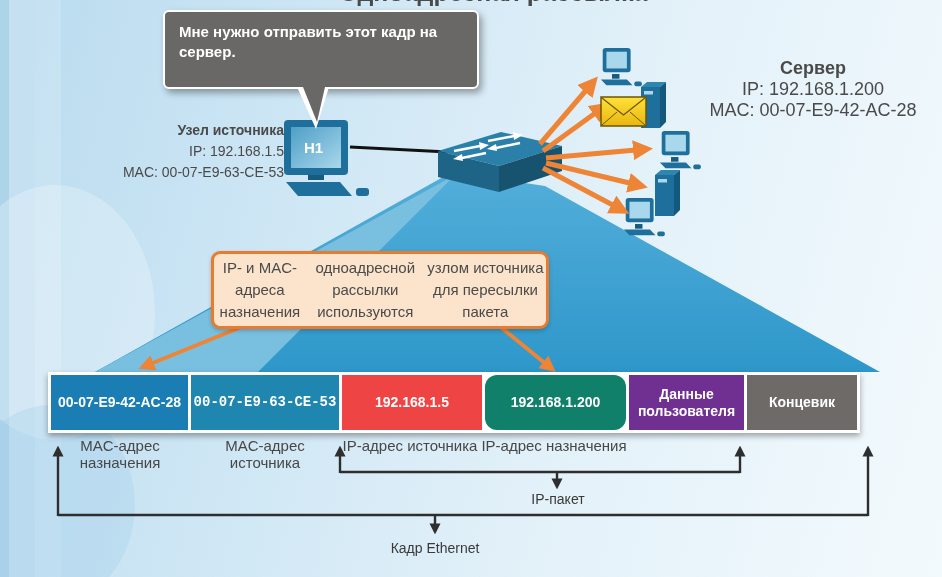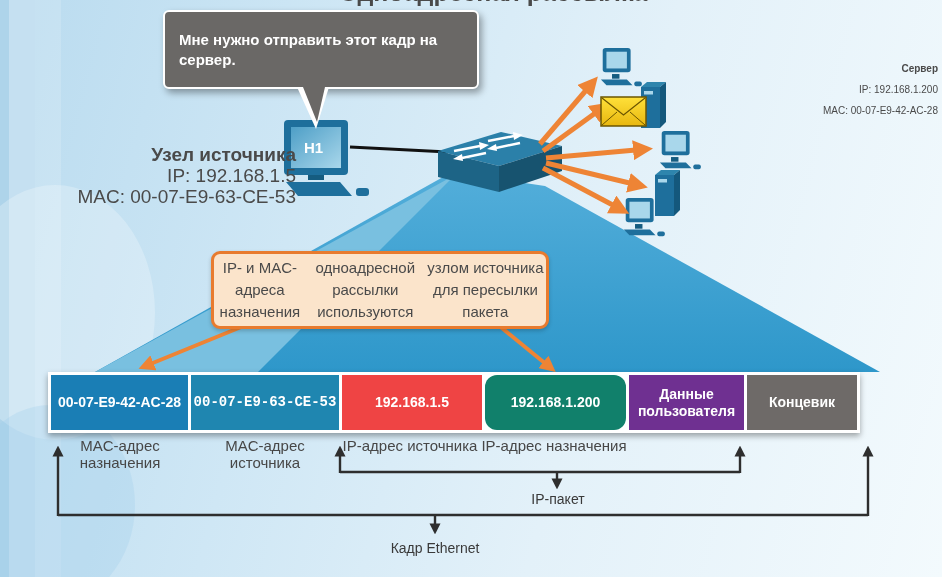--- a/index.html
+++ b/index.html
@@ -13,31 +13,31 @@
   .circ1{position:absolute;left:-45px;top:185px;width:200px;height:255px;border-radius:50%;background:rgba(255,255,255,0.25);}
   .circ2{position:absolute;left:-35px;top:405px;width:170px;height:200px;border-radius:50%;background:rgba(160,205,235,0.30);}
 
   .title{position:absolute;left:243px;top:-23px;width:500px;text-align:center;
          font-size:25px;font-weight:bold;color:#4a4a4a;line-height:30px;z-index:4;}
 
   svg.scene{position:absolute;left:0;top:0;z-index:1;}
 
   .bubble{position:absolute;left:163px;top:10px;width:316px;height:79px;box-sizing:border-box;
           background:#6a6866;border:2px solid #ffffff;border-radius:6px;z-index:5;
-          box-shadow:3px 4px 7px rgba(0,0,0,0.35);padding:18px 14px;}
+          box-shadow:3px 4px 7px rgba(0,0,0,0.35);padding:10px 14px;}
   .bubble::before{content:"";position:absolute;left:132px;top:100%;width:0;height:0;
           border-left:19px solid transparent;border-right:13px solid transparent;border-top:42px solid #ffffff;}
   .bubble::after{content:"";position:absolute;left:138px;top:100%;width:0;height:0;
           border-left:14px solid transparent;border-right:8px solid transparent;border-top:35px solid #6a6866;}
   .bubble-text{color:#ffffff;font-size:15px;font-weight:bold;line-height:20px;}
 
-  .host-block{position:absolute;left:22px;top:120px;width:274px;text-align:right;z-index:3;
-              font-size:19px;color:#4a4a4a;line-height:21px;margin-top:24px;}
-  .server-block{position:absolute;left:688px;top:58px;width:250px;text-align:right;z-index:3;
-              font-size:10px;color:#4a4a4a;line-height:21px;}
+  .host-block{position:absolute;left:10px;top:120px;width:274px;text-align:right;z-index:3;
+              font-size:14px;color:#4a4a4a;line-height:21px;}
+  .server-block{position:absolute;left:688px;top:58px;width:250px;text-align:center;z-index:3;
+              font-size:18px;color:#4a4a4a;line-height:21px;}
   .dev-name{font-weight:bold;}
 
   .callout{position:absolute;left:211px;top:251px;width:332px;height:72px;z-index:3;
            background:#fbe4cb;border:3px solid #e87b2e;border-radius:9px;
            display:flex;flex-direction:row;justify-content:center;align-items:center;
            font-size:15px;color:#4a4a4a;line-height:22px;text-align:center;
            box-shadow:0 2px 4px rgba(0,0,0,0.2);}
 
   .frame-bar{position:absolute;left:48px;top:372px;width:812px;height:61px;box-sizing:border-box;
              background:#ffffff;display:flex;gap:3px;padding:3px;z-index:3;

